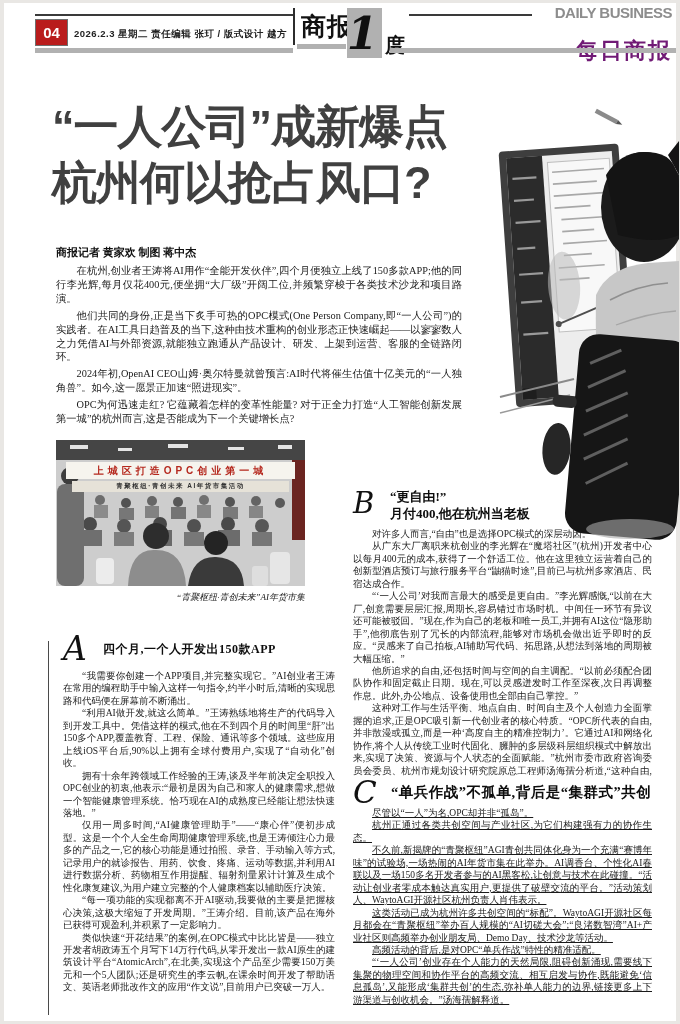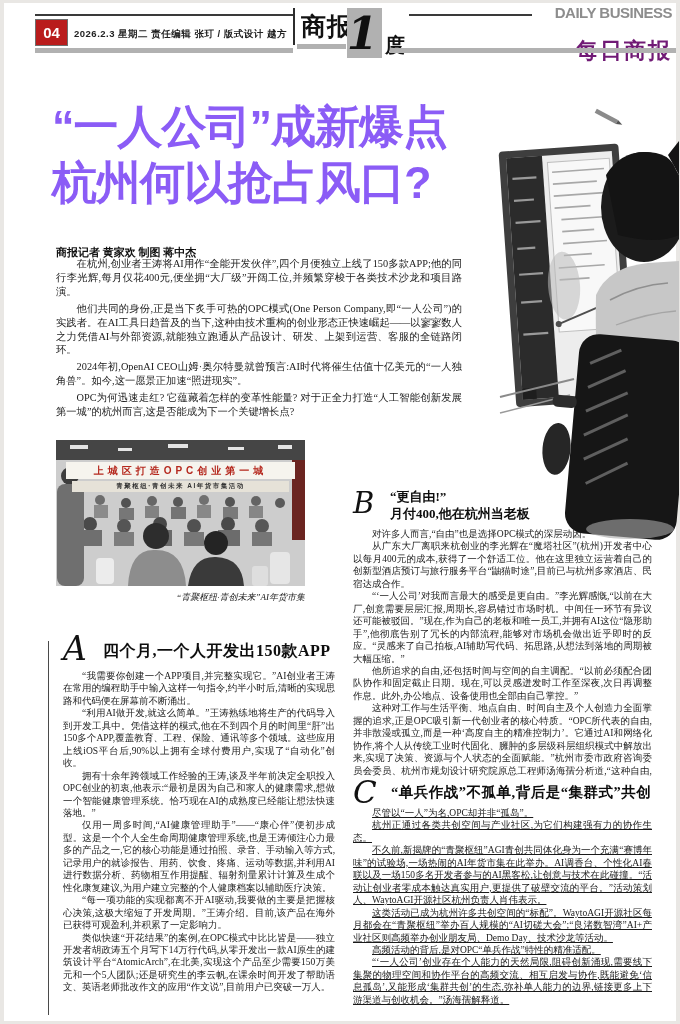--- a/index.html
+++ b/index.html
@@ -27,43 +27,43 @@
   #dateline{left:70px;top:25px;font-size:9.5px;font-weight:bold;color:#222;letter-spacing:0.5px;}
   #logo-vline{left:289px;top:5px;width:2px;height:37px;background:#2c2c2c;}
   #logo-prefix{left:297px;top:7px;font-weight:900;font-size:25px;letter-spacing:1px;color:#111;}
   #logo-numbox{left:343px;top:5px;width:35px;height:50px;background:#b1b1b1;display:flex;align-items:center;justify-content:center;}
   #logo-number{font-family:"DejaVu Serif",serif;font-style:italic;font-weight:900;font-size:45px;color:#101010;line-height:1;transform:translateX(-2px);}
   #logo-suffix{left:381px;top:29px;font-weight:900;font-size:20px;color:#111;}
   #masthead-en{right:4px;top:1px;font-weight:bold;font-size:15px;color:#8d8d8d;letter-spacing:-0.5px;}
   #masthead-cn{right:4px;top:33px;font-weight:900;font-size:22px;color:#701a75;letter-spacing:2px;}
 
   
-  #headline{left:48px;top:96px;font-weight:900;font-size:45px;line-height:56px;letter-spacing:-1px;color:#8b5cf6;}
+  #headline{left:48px;top:96px;font-weight:900;font-size:45px;line-height:56px;letter-spacing:-1px;color:#404040;}
 
   
   #byline{left:52px;top:242px;font-size:11px;font-weight:bold;color:#111;}
-  #intro{left:52px;top:254px;width:406px;}
+  #intro{left:52px;top:261px;width:406px;}
   #intro p{margin:0 0 3px;font-size:10.3px;line-height:13.9px;text-align:justify;text-indent:2em;}
 
   
   #photo{left:52px;top:437px;width:249px;height:146px;background:#84cc16;overflow:hidden;}
   #photo-banner1{left:10px;top:22px;width:229px;height:17px;background:#f6f4ee;display:flex;align-items:center;justify-content:center;
     color:#b5281e;font-weight:900;font-size:10px;letter-spacing:4px;}
   #photo-banner2{left:16px;top:41px;width:217px;height:11px;background:#e6e2d8;display:flex;align-items:center;justify-content:center;
     color:#333;font-weight:bold;font-size:6.5px;letter-spacing:1.5px;}
   #photo-caption{left:52px;top:588px;width:249px;text-align:right;font-style:italic;font-size:9px;color:#222;}
 
   
   #col-rule{left:44px;top:638px;width:1px;height:374px;background:#4a4a4a;}
   .script-letter{font-family:"DejaVu Serif",serif;font-style:italic;font-size:33px;line-height:1;color:#111;}
   .sec-title{font-weight:bold;color:#0d0d0d;font-family:"Liberation Serif",serif;}
   .body-col p{margin:0;font-size:9.5px;line-height:12.45px;text-align:justify;text-indent:2em;}
 
   #secA-letter{left:59px;top:629px;}
-  #secA-title{left:99px;top:638px;font-size:16px;letter-spacing:0.5px;}
+  #secA-title{left:99px;top:638px;font-size:12px;letter-spacing:0.5px;}
   #secA-text{left:59px;top:667px;width:272px;height:349px;overflow:hidden;}
 
   #secB-letter{left:349px;top:486px;font-size:29px;}
   #secB-title{left:386px;top:485px;font-size:13px;line-height:17px;}
   #secB-text{left:349px;top:525px;width:299px;height:250px;overflow:hidden;}
 
   #secC-letter{left:349px;top:774px;font-size:31px;}
   #secC-title{left:387px;top:780px;font-size:14.5px;letter-spacing:0.5px;}
   #secC-text{left:349px;top:804px;width:299px;height:214px;overflow:hidden;text-decoration:underline;}
 

